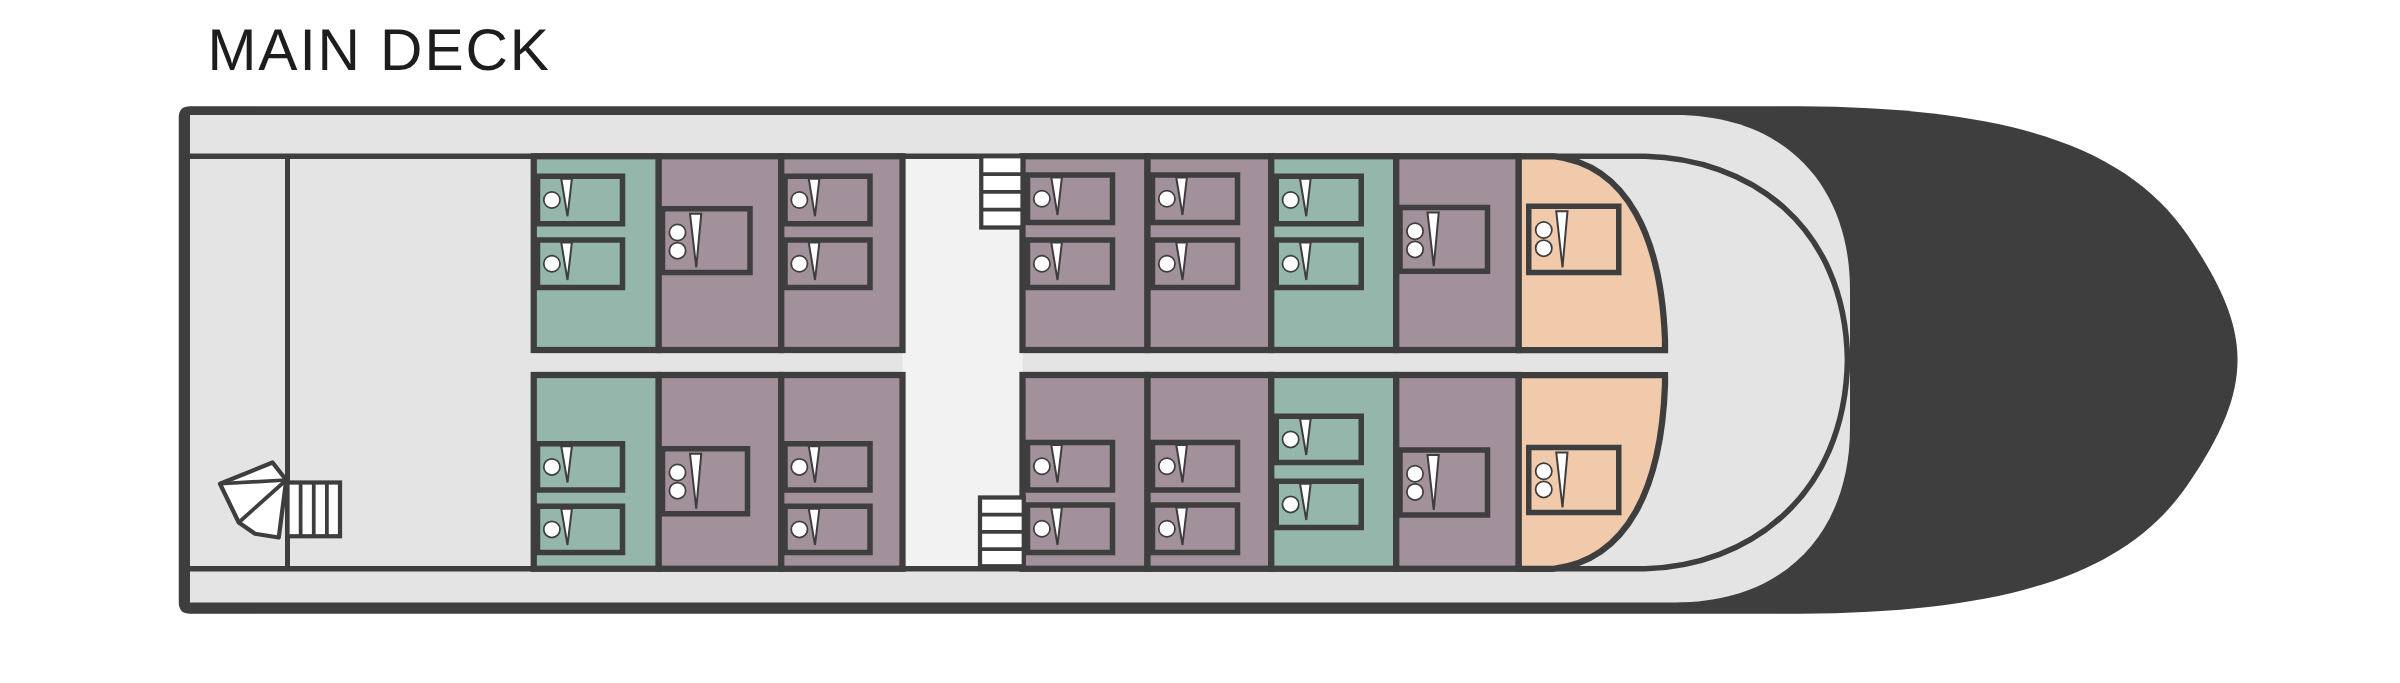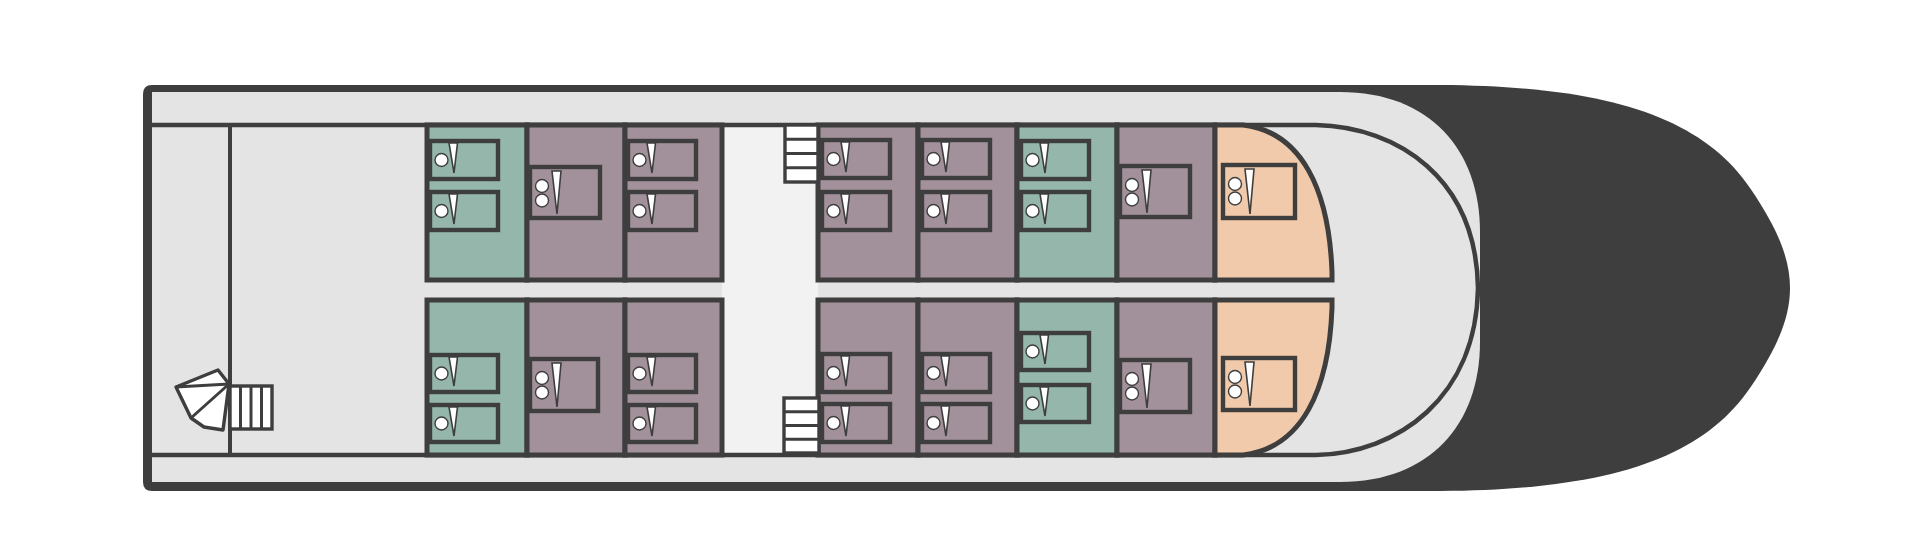--- a/index.html
+++ b/index.html
@@ -219,13 +219,14 @@
       <g>
         <polygon points="229,384 218,370 176,387 191,418 204,427 223,430" fill="#ffffff" stroke="#3e3e3e" stroke-width="3.4" stroke-linejoin="round"></polygon>
         <line x1="229" y1="384" x2="176" y2="387" stroke="#3e3e3e" stroke-width="3"></line>
         <line x1="229" y1="384" x2="191" y2="418" stroke="#3e3e3e" stroke-width="3"></line>
         <rect x="230" y="386" width="42" height="43" fill="#ffffff" stroke="#3e3e3e" stroke-width="3.4"></rect>
         <line x1="240.5" y1="386" x2="240.5" y2="429" stroke="#3e3e3e" stroke-width="3"></line>
         <line x1="251" y1="386" x2="251" y2="429" stroke="#3e3e3e" stroke-width="3"></line>
         <line x1="261.5" y1="386" x2="261.5" y2="429" stroke="#3e3e3e" stroke-width="3"></line>
       </g>
     </svg>
+  <div class="deck-title">MAIN DECK</div>
 </div>
 
 </body></html>

